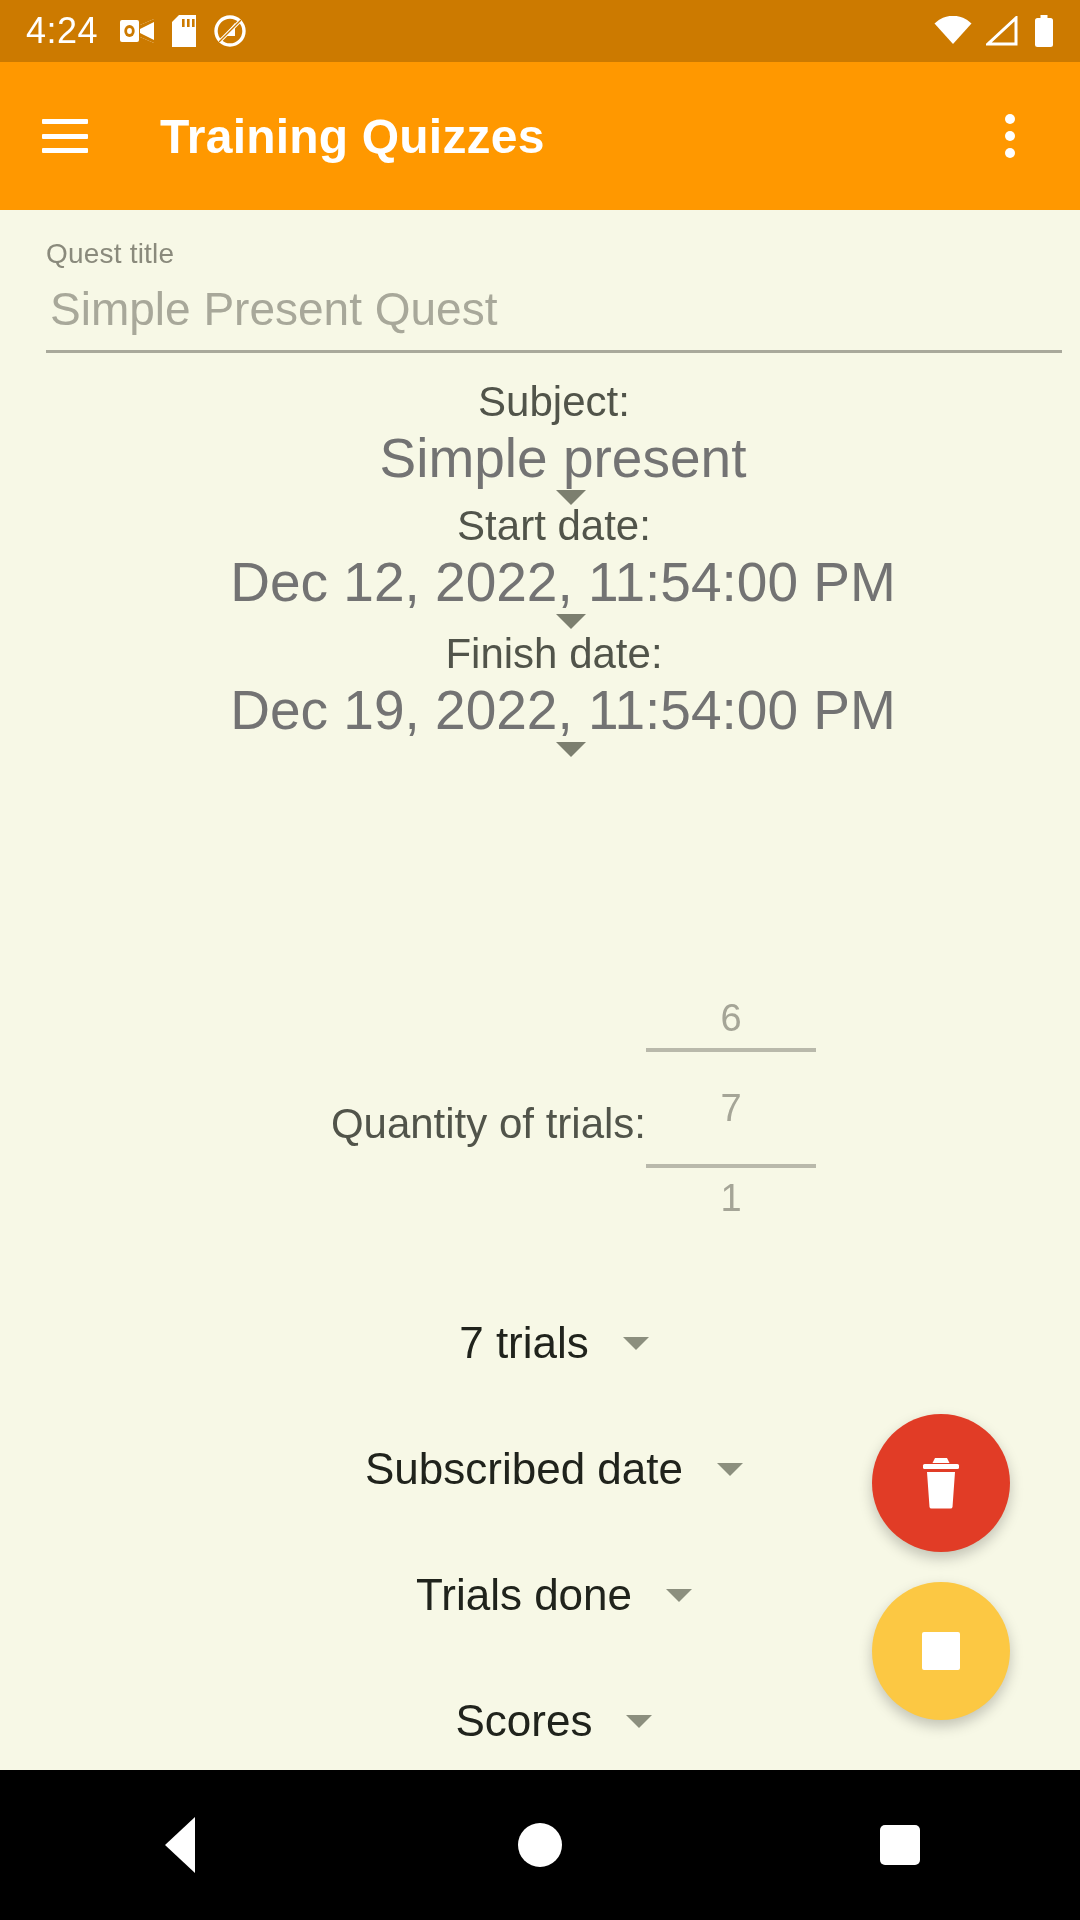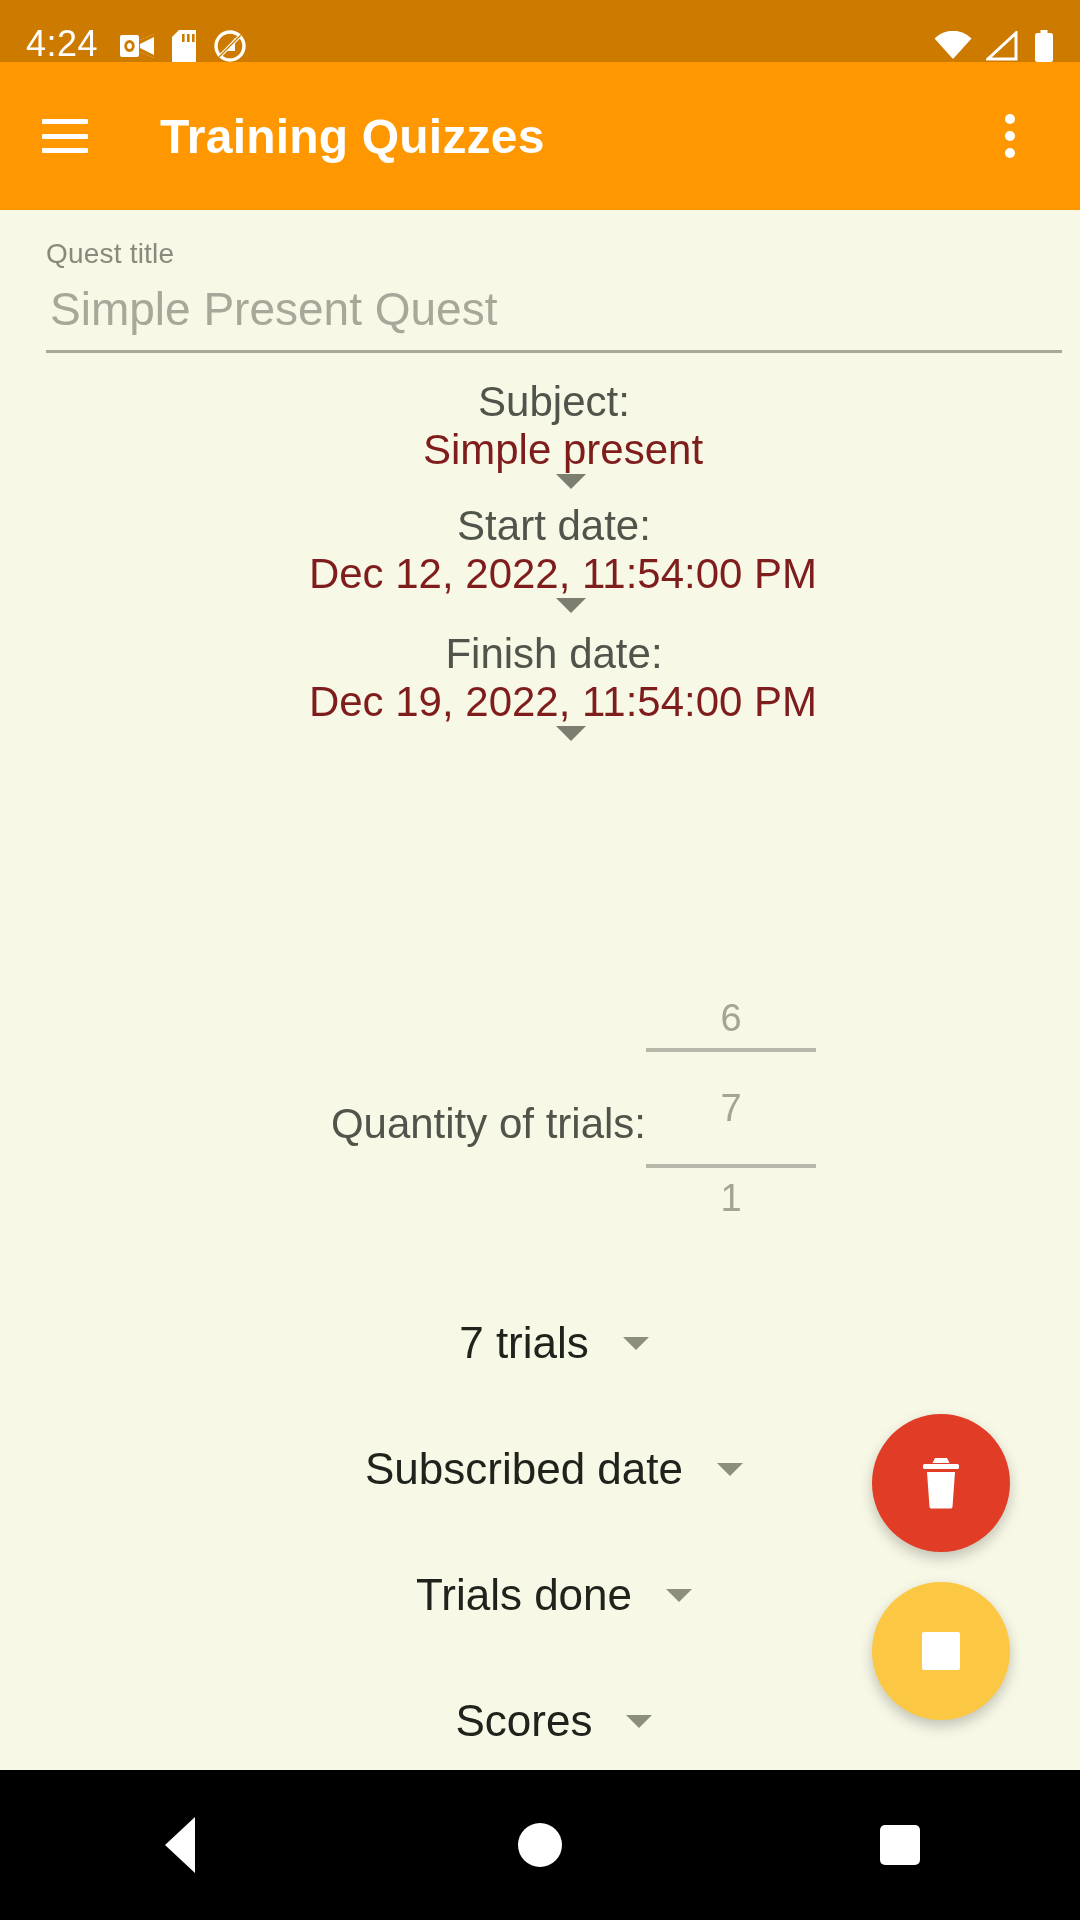--- a/index.html
+++ b/index.html
@@ -20,21 +20,21 @@
   }
 
   
   .status-bar {
     position: absolute;
     top: 0; left: 0;
     width: 1080px;
     height: 62px;
     background: #CC7A00;
     display: flex;
-    align-items: flex-end;
+    align-items: center;
     box-sizing: border-box;
     padding: 0 26px 0 26px;
   }
   .status-clock {
     color: #FFFFFF;
     font-size: 36px;
     font-weight: 400;
     letter-spacing: 0.5px;
     line-height: 1;
   }
@@ -158,22 +158,22 @@
     align-items: center;
     justify-content: center;
     flex-direction: column;
   }
   .row-label {
     font-size: 42px;
     color: #51544A;
     white-space: nowrap;
   }
   .row-value {
-    font-size: 42px;
-    color: #7f1d1d;
+    font-size: 55px;
+    color: #737373;
     white-space: nowrap;
     margin-left: 18px;
   }
   .caret {
     width: 0; height: 0;
     border-left: 15px solid transparent;
     border-right: 15px solid transparent;
     border-top: 15px solid #7C7F6F;
     margin-left: 34px;
     flex: none;

